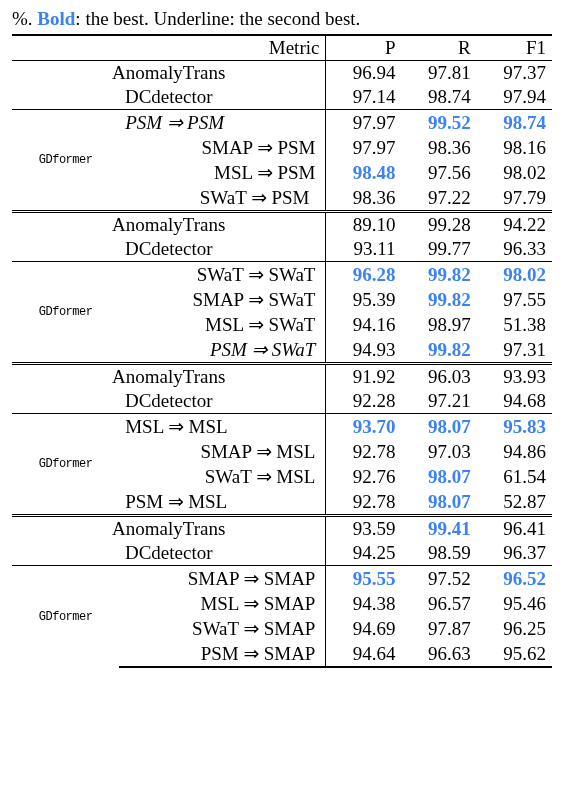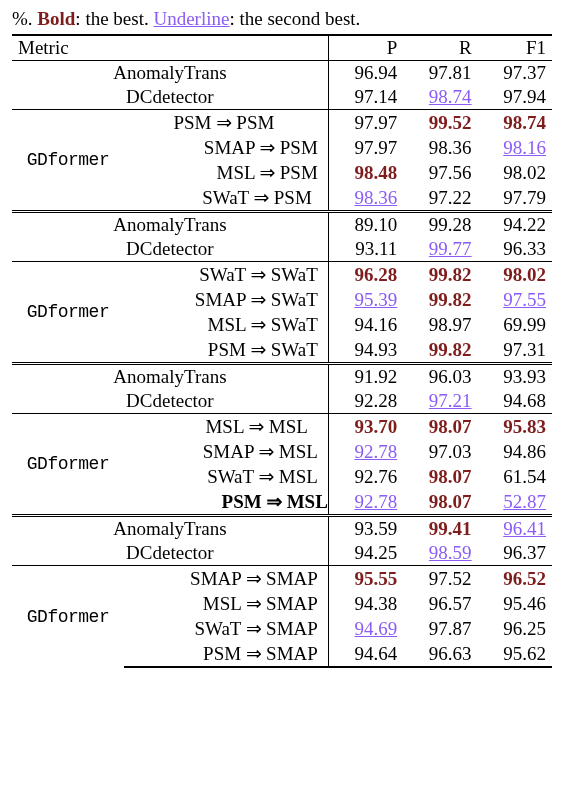--- a/index.html
+++ b/index.html
@@ -9,72 +9,72 @@
     color: #000;
     margin: 0;
     padding: 8px 12px;
     width: 564px;
     box-sizing: border-box;
   }
   .caption {
     font-size: 19px;
     margin-bottom: 4px;
   }
-  .bold-red { font-weight: bold; color: #7f1d1d; }
-  .u-blue { text-decoration: underline; color: #8b5cf6; }
+  .bold-red { font-weight: bold; color: #3b82f6; }
+  .u-blue { color: #000000; }
   table {
     border-collapse: collapse;
     width: 100%;
   }
   td, th {
     padding: 1px 6px;
     text-align: center;
     white-space: nowrap;
   }
   .colModel { width: 105px; }
   .colTransfer { width: 195px; text-align: center; }
   .colNum { width: 68px; text-align: right; padding-right: 6px; }
   .vline { border-left: 1px solid #000; }
   .top2 td { border-top: 2px solid #000; }
   .top1 td { border-top: 1px solid #000; }
   .bot2 td { border-bottom: 2px solid #000; }
   .dbl td { border-top: 3px double #000; }
   .arr { letter-spacing: -0.5px; }
-  .tt { font-family: "Courier New", Courier, monospace; font-size: 18px; letter-spacing: -0.5px; }
+  .tt { font-family: "Courier New", Courier, monospace; font-size: 12px; letter-spacing: -0.5px; }
 </style>
 </head>
 <body>
 
 <div class="caption">
   <span>%</span><span>. </span><span class="bold-red">Bold</span><span>: the best. </span><span class="u-blue">Underline</span><span>: the second best.</span>
 </div>
 
 <table>
   <tbody id="tbody">
       <tr class="top2">
-        <td colspan="2" style="text-align: left;">Metric</td>
+        <td colspan="2" style="text-align: right;">Metric</td>
         <td class="colNum vline">P</td>
         <td class="colNum">R</td>
         <td class="colNum">F1</td>
       </tr>
       <tr class="top1">
         <td colspan="2" style="text-align: center;">AnomalyTrans</td>
         <td class="colNum vline">96.94</td>
         <td class="colNum">97.81</td>
         <td class="colNum">97.37</td>
       </tr>
       <tr>
         <td colspan="2" style="text-align: center;">DCdetector</td>
         <td class="colNum vline">97.14</td>
         <td class="colNum"><span class="u-blue">98.74</span></td>
         <td class="colNum">97.94</td>
       </tr>
       <tr class="top1">
         <td rowspan="4" class="colModel tt" style="vertical-align: middle;">GDformer</td>
-        <td class="colTransfer" style="text-align: center; padding-right: 10px;">PSM <span class="arr">⇒</span> PSM</td>
+        <td class="colTransfer" style="text-align: left; padding-right: 10px; font-style: italic;">PSM <span class="arr">⇒</span> PSM</td>
         <td class="colNum vline">97.97</td>
         <td class="colNum"><span class="bold-red">99.52</span></td>
         <td class="colNum"><span class="bold-red">98.74</span></td>
       </tr>
       <tr>
         <td class="colTransfer" style="text-align: right; padding-right: 10px;">SMAP <span class="arr">⇒</span> PSM</td>
         <td class="colNum vline">97.97</td>
         <td class="colNum">98.36</td>
         <td class="colNum"><span class="u-blue">98.16</span></td>
       </tr>
@@ -112,61 +112,61 @@
       <tr>
         <td class="colTransfer" style="text-align: right; padding-right: 10px;">SMAP <span class="arr">⇒</span> SWaT</td>
         <td class="colNum vline"><span class="u-blue">95.39</span></td>
         <td class="colNum"><span class="bold-red">99.82</span></td>
         <td class="colNum"><span class="u-blue">97.55</span></td>
       </tr>
       <tr>
         <td class="colTransfer" style="text-align: right; padding-right: 10px;">MSL <span class="arr">⇒</span> SWaT</td>
         <td class="colNum vline">94.16</td>
         <td class="colNum">98.97</td>
-        <td class="colNum">69.99</td>
-      </tr>
-      <tr>
-        <td class="colTransfer" style="text-align: right; padding-right: 10px;">PSM <span class="arr">⇒</span> SWaT</td>
+        <td class="colNum">51.38</td>
+      </tr>
+      <tr>
+        <td class="colTransfer" style="text-align: right; padding-right: 10px; font-style: italic;">PSM <span class="arr">⇒</span> SWaT</td>
         <td class="colNum vline">94.93</td>
         <td class="colNum"><span class="bold-red">99.82</span></td>
         <td class="colNum">97.31</td>
       </tr>
       <tr class="dbl">
         <td colspan="2" style="text-align: center;">AnomalyTrans</td>
         <td class="colNum vline">91.92</td>
         <td class="colNum">96.03</td>
         <td class="colNum">93.93</td>
       </tr>
       <tr>
         <td colspan="2" style="text-align: center;">DCdetector</td>
         <td class="colNum vline">92.28</td>
         <td class="colNum"><span class="u-blue">97.21</span></td>
         <td class="colNum">94.68</td>
       </tr>
       <tr class="top1">
         <td rowspan="4" class="colModel tt" style="vertical-align: middle;">GDformer</td>
-        <td class="colTransfer" style="text-align: right; padding-right: 20px;">MSL <span class="arr">⇒</span> MSL</td>
+        <td class="colTransfer" style="text-align: left; padding-right: 20px;">MSL <span class="arr">⇒</span> MSL</td>
         <td class="colNum vline"><span class="bold-red">93.70</span></td>
         <td class="colNum"><span class="bold-red">98.07</span></td>
         <td class="colNum"><span class="bold-red">95.83</span></td>
       </tr>
       <tr>
         <td class="colTransfer" style="text-align: right; padding-right: 10px;">SMAP <span class="arr">⇒</span> MSL</td>
         <td class="colNum vline"><span class="u-blue">92.78</span></td>
         <td class="colNum">97.03</td>
         <td class="colNum">94.86</td>
       </tr>
       <tr>
         <td class="colTransfer" style="text-align: right; padding-right: 10px;">SWaT <span class="arr">⇒</span> MSL</td>
         <td class="colNum vline">92.76</td>
         <td class="colNum"><span class="bold-red">98.07</span></td>
         <td class="colNum">61.54</td>
       </tr>
       <tr>
-        <td class="colTransfer" style="text-align: right; padding-right: 0; font-weight: bold;">PSM <span class="arr">⇒</span> MSL</td>
+        <td class="colTransfer" style="text-align: left; padding-right: 0;">PSM <span class="arr">⇒</span> MSL</td>
         <td class="colNum vline"><span class="u-blue">92.78</span></td>
         <td class="colNum"><span class="bold-red">98.07</span></td>
         <td class="colNum"><span class="u-blue">52.87</span></td>
       </tr>
       <tr class="dbl">
         <td colspan="2" style="text-align: center;">AnomalyTrans</td>
         <td class="colNum vline">93.59</td>
         <td class="colNum"><span class="bold-red">99.41</span></td>
         <td class="colNum"><span class="u-blue">96.41</span></td>
       </tr>

